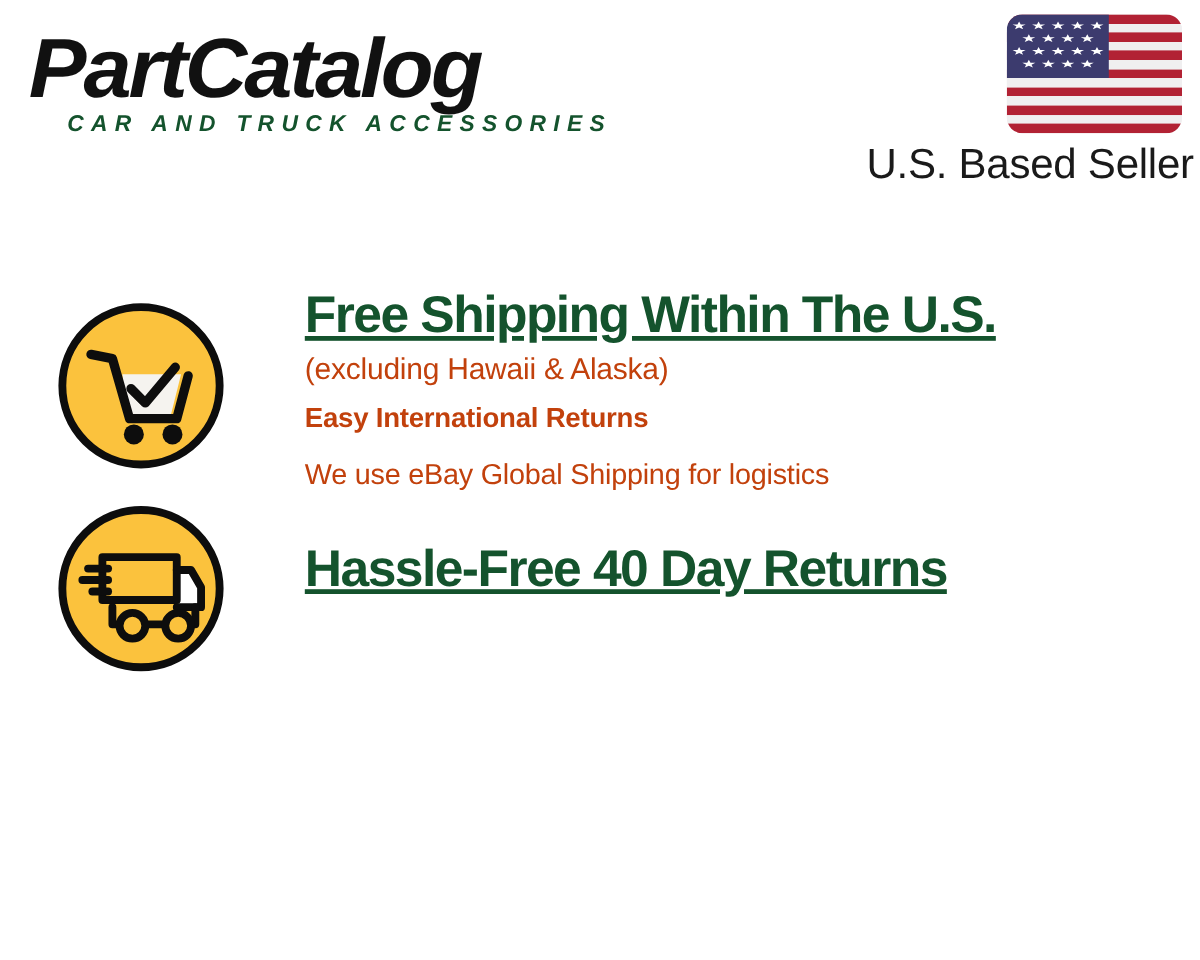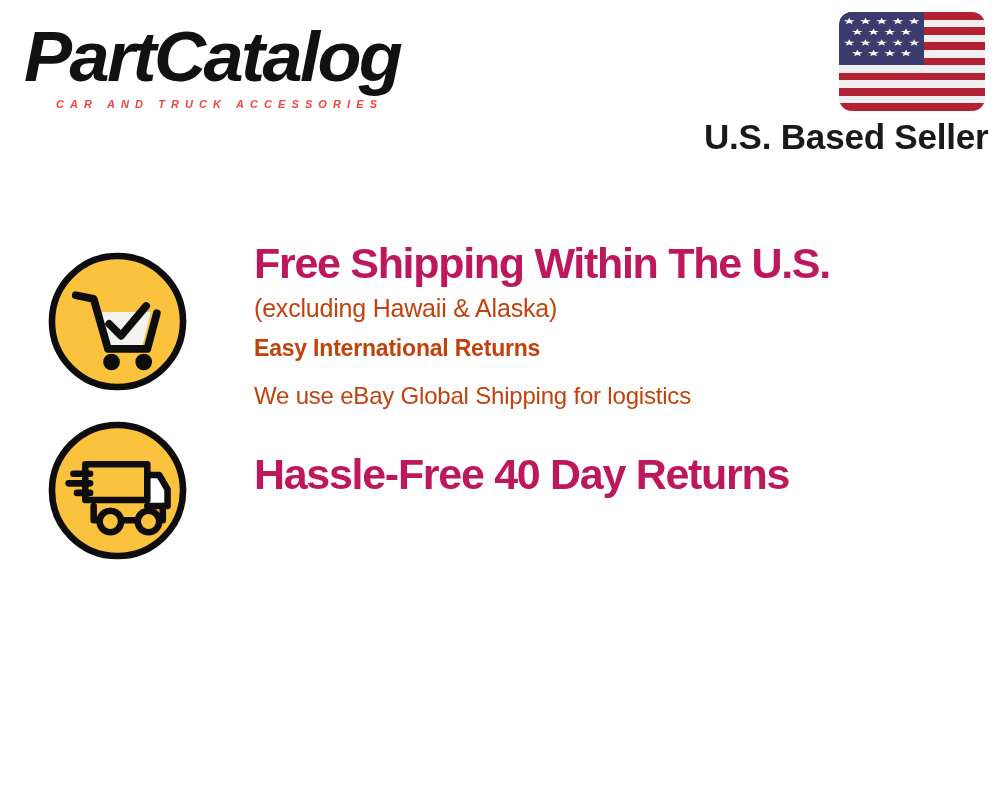--- a/index.html
+++ b/index.html
@@ -41,24 +41,24 @@
     letter-spacing: -2.5px;
     color: #111111;
     transform: scaleX(1.03);
     transform-origin: left top;
     white-space: nowrap;
   }
   .brand-tagline {
     font-family: "Liberation Sans", sans-serif;
     font-weight: 700;
     font-style: italic;
-    font-size: 11px;
+    font-size: 19px;
     line-height: 16px;
     letter-spacing: 6.1px;
-    color: #ef4444;
+    color: #14532d;
     white-space: nowrap;
     margin-top: 4px;
     margin-left: 32px;
   }
 
   
   .flag-badge {
     position: absolute;
     left: 839px;
     top: 12px;
@@ -84,26 +84,26 @@
     left: 0;
     top: 0;
     width: 58.5%;
     height: 53.85%;
     background: #3c3b6e;
   }
   .flag-canton svg { display: block; width: 100%; height: 100%; }
 
   .seller-label {
     position: absolute;
-    left: 704px;
+    left: 722px;
     top: 117px;
     width: 265px;
     text-align: right;
     font-family: "Liberation Sans", sans-serif;
-    font-weight: 700;
+    font-weight: 400;
     font-size: 35px;
     line-height: 40px;
     letter-spacing: -0.2px;
     color: #1a1a1a;
     white-space: nowrap;
   }
 
   
   .features {
     position: absolute;
@@ -131,22 +131,23 @@
     flex: 1 1 auto;
     padding-left: 65px;
     padding-top: 0;
   }
   .feature-title {
     font-family: "Liberation Sans", sans-serif;
     font-weight: 700;
     font-size: 43px;
     line-height: 50px;
     letter-spacing: -1.3px;
-    color: #be185d;
-    white-space: nowrap;
+    color: #14532d;
+    white-space: nowrap;
+    text-decoration: underline;
   }
   .feature-sub {
     font-family: "Liberation Sans", sans-serif;
     font-weight: 400;
     font-size: 25px;
     line-height: 33px;
     letter-spacing: -0.2px;
     color: #c2410c;
     margin-top: 4px;
     white-space: nowrap;

